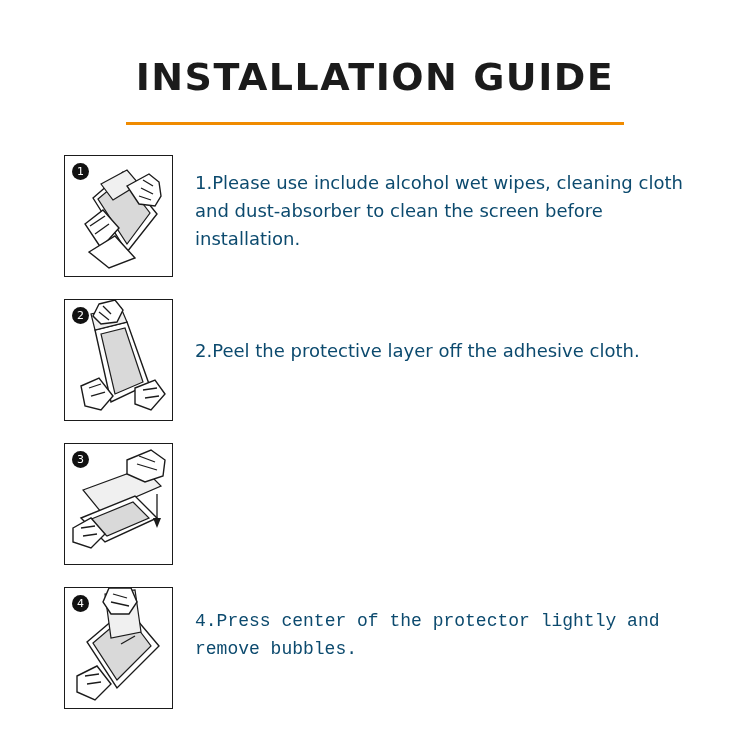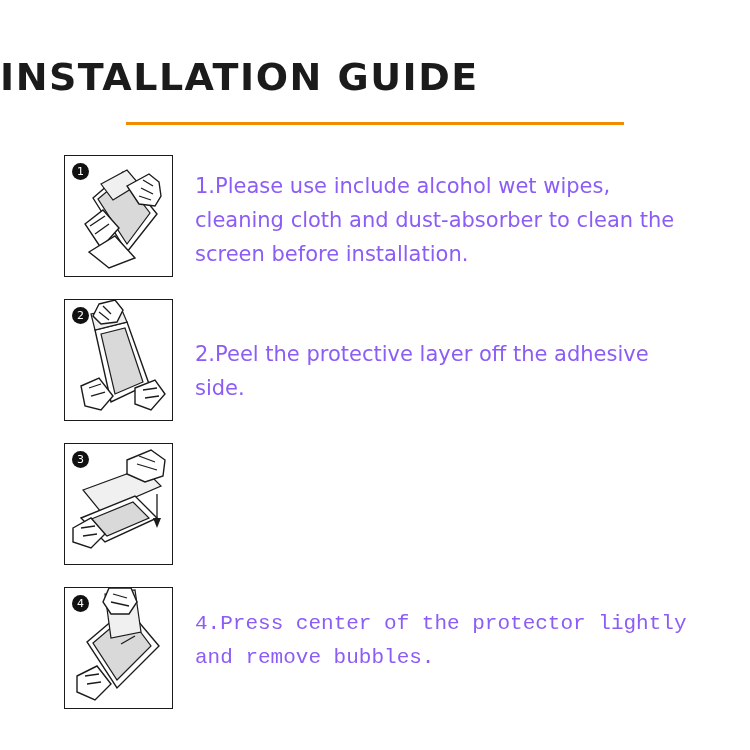--- a/index.html
+++ b/index.html
@@ -18,20 +18,21 @@
     width: 750px;
     height: 750px;
     box-sizing: border-box;
     background: #ffffff;
   }
   .title {
     position: absolute;
     top: 55px;
     left: 0;
     width: 750px;
+    text-align: center;
     font-size: 38px;
     font-weight: bold;
     letter-spacing: 1.5px;
     color: #1b1b1b;
     font-family: "DejaVu Sans", sans-serif;
   }
   .title-rule {
     position: absolute;
     top: 122px;
     left: 126px;
@@ -76,23 +77,23 @@
     z-index: 5;
   }
   .thumb svg {
     position: absolute;
     top: 0;
     left: 0;
   }
   .step-text {
     flex: 1 1 auto;
     padding-left: 22px;
-    font-size: 21px;
-    line-height: 34px;
-    color: #8b5cf6;
+    font-size: 18px;
+    line-height: 28px;
+    color: #0c4a6e;
     font-family: "DejaVu Sans", sans-serif;
   }
   .step-1 .step-text { padding-top: 14px; }
   .step-2 .step-text { padding-top: 38px; }
   .step-3 .step-text { padding-top: 26px; }
   .step-4 .step-text { padding-top: 20px; font-family: Liberation Mono, monospace; }
   .step-text .num { white-space: pre; }
   .hand { fill: #ffffff; stroke: #1b1b1b; stroke-width: 1.4; }
   .dev  { fill: #ffffff; stroke: #1b1b1b; stroke-width: 1.4; }
   .gray { fill: #d9d9d9; stroke: #1b1b1b; stroke-width: 1.2; }
@@ -144,21 +145,21 @@
             <path class="ln" d="M34,12 L44,20"></path>
             <path class="hand" d="M16,86 L34,78 L48,96 L36,110 L20,106 Z"></path>
             <path class="ln" d="M24,88 L36,84"></path>
             <path class="ln" d="M26,96 L40,92"></path>
             <path class="hand" d="M70,88 L90,80 L100,94 L86,110 L70,104 Z"></path>
             <path class="ln" d="M78,90 L92,88"></path>
             <path class="ln" d="M80,98 L94,96"></path>
           </g>
         </svg>
       </div>
-      <div class="step-text"><span class="num">2.</span><span>Peel the protective layer off the adhesive side.</span></div>
+      <div class="step-text"><span class="num">2.</span><span>Peel the protective layer off the adhesive cloth.</span></div>
     </div>
 
     <div class="step step-3">
       <div class="thumb">
         <div class="badge">3</div>
         <svg width="109" height="122" viewBox="0 0 109 122">
           <g>
             <polygon class="lt" points="18,46 78,24 96,42 36,68"></polygon>
             <polygon class="dev" points="16,74 70,52 92,74 40,98"></polygon>
             <polygon class="gray" points="24,76 68,58 84,74 42,92"></polygon>

